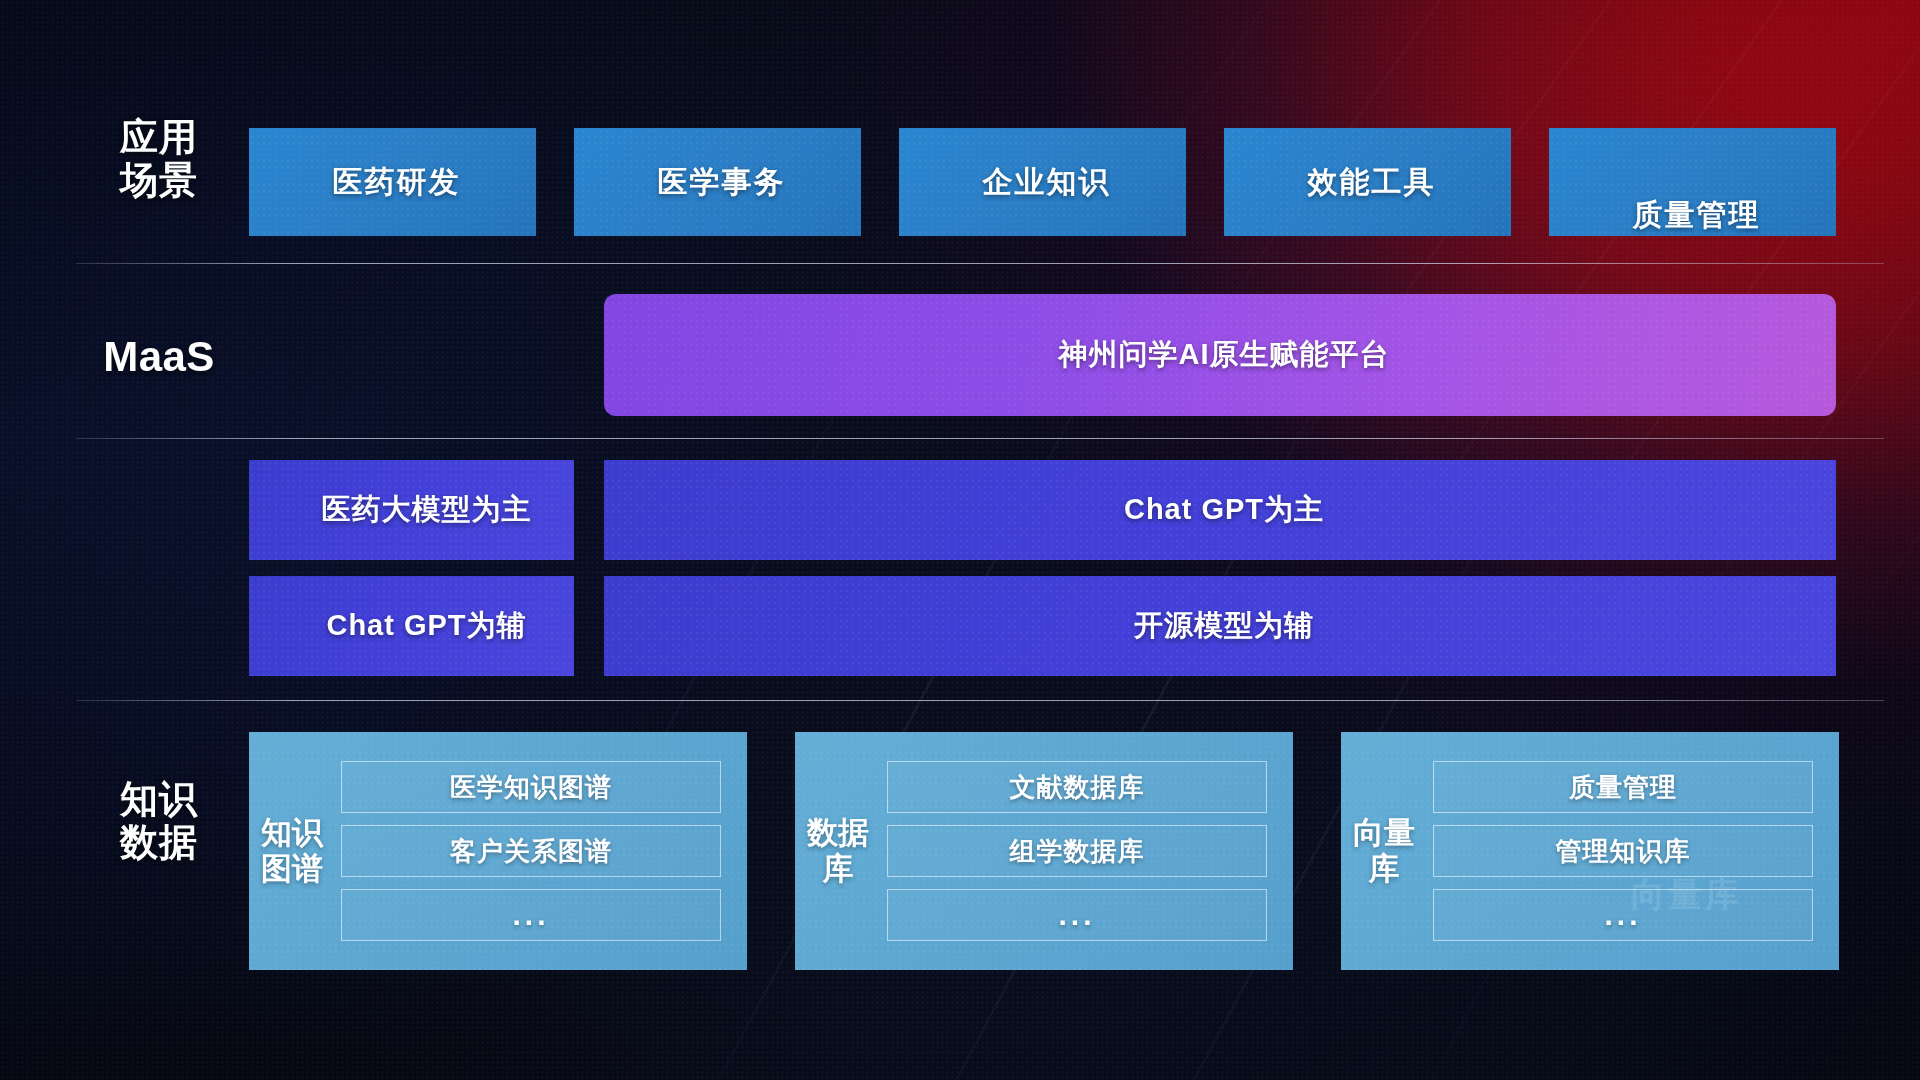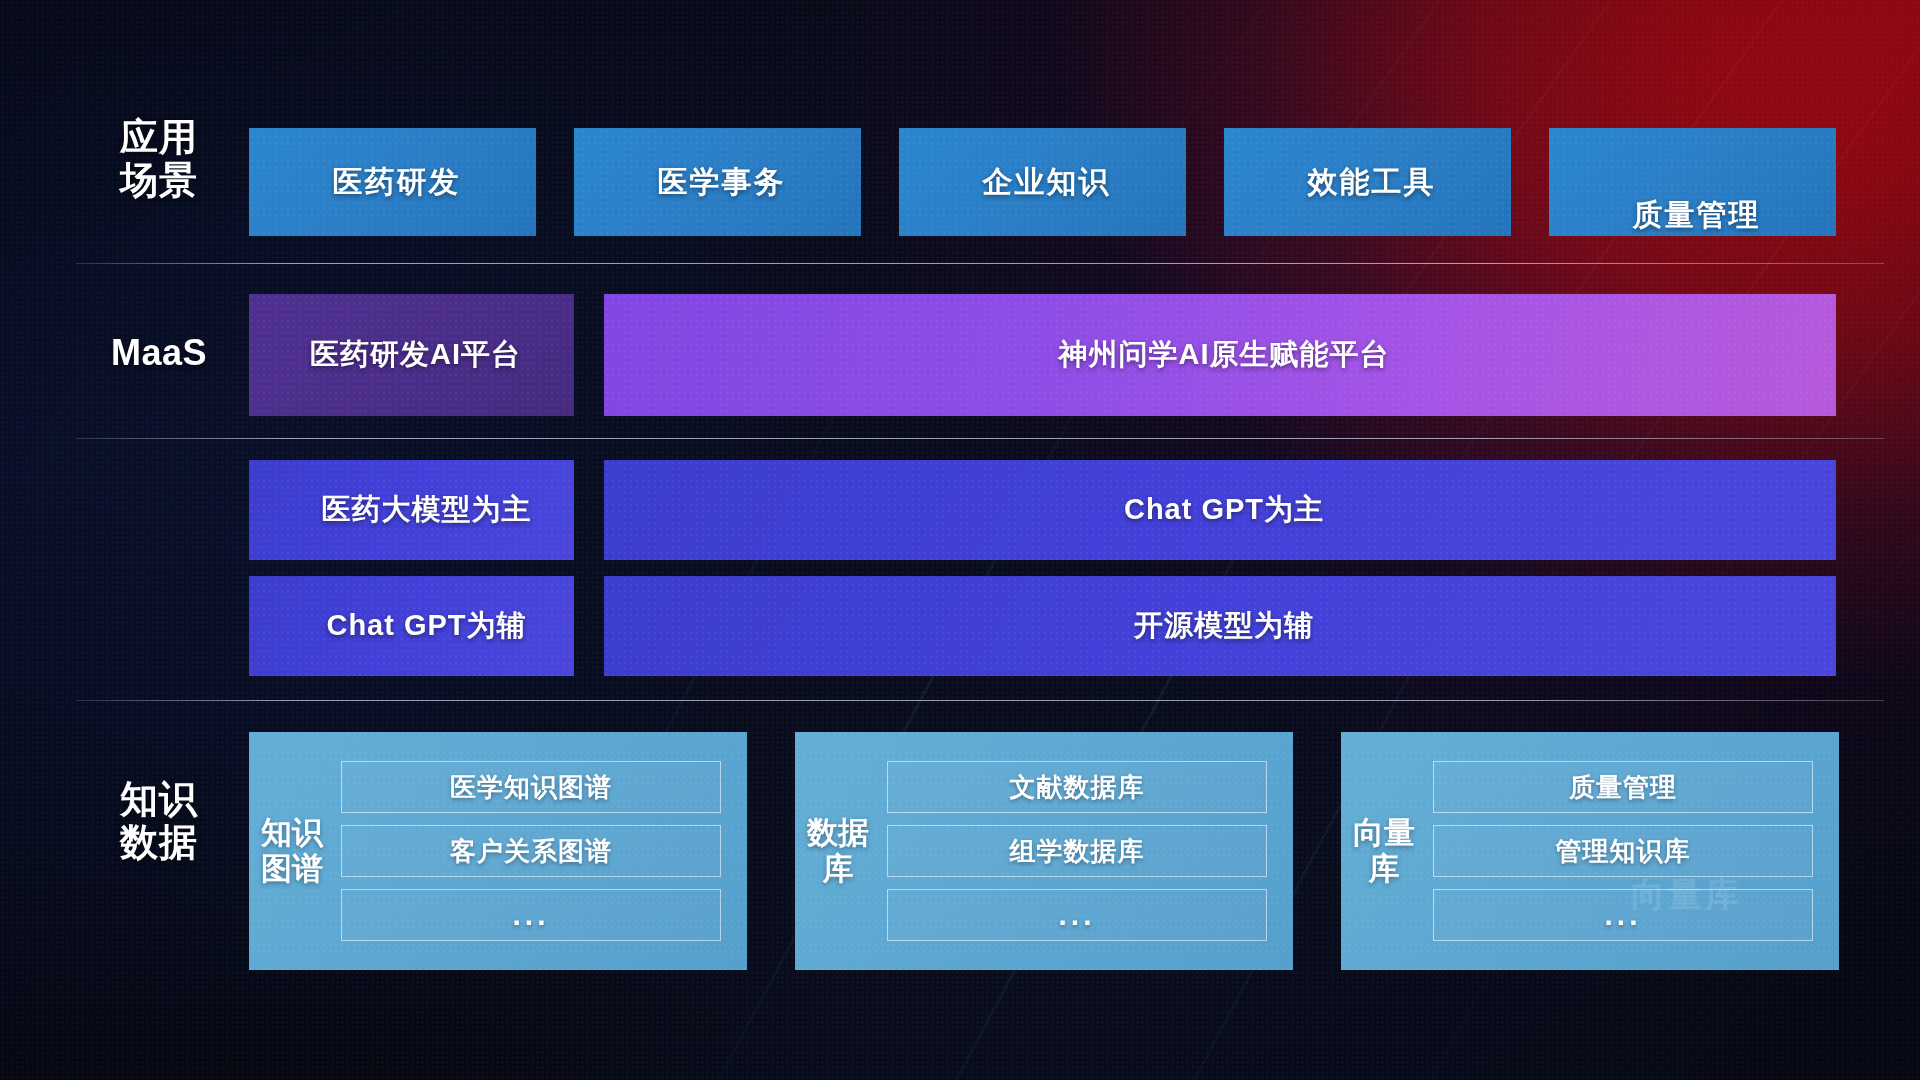--- a/index.html
+++ b/index.html
@@ -68,21 +68,21 @@
     left: 84px;
     width: 150px;
     color: #ffffff;
     font-weight: bold;
     text-align: center;
     line-height: 1.12;
     letter-spacing: 1px;
     text-shadow: 0 2px 6px rgba(0,0,0,.65);
   }
   .row-label.cjk { font-size: 38px; }
-  .row-label.latin { font-size: 36px; letter-spacing: .5px; }
+  .row-label.latin { font-size: 42px; letter-spacing: .5px; }
 
   .divider {
     position: absolute;
     left: 76px;
     right: 36px;
     height: 1px;
     background: linear-gradient(90deg, rgba(200,205,225,.18) 0%, rgba(214,220,240,.72) 12%, rgba(214,220,240,.70) 78%, rgba(200,205,225,.30) 100%);
   }
 
   
@@ -117,20 +117,21 @@
   
   .card.maas-left {
     top: 294px; left: 249px; width: 325px; height: 122px;
     font-size: 29px; letter-spacing: 1px;
     background: linear-gradient(135deg, #4f3090 0%, #4a2d88 60%, #452a80 100%);
   }
   .card.maas-right {
     top: 294px; left: 604px; width: 1232px; height: 122px;
     font-size: 29px; letter-spacing: 1px;
     background: linear-gradient(100deg, #8246e2 0%, #8c4ce6 32%, #a454e6 66%, #b659dc 100%);
+    border-radius: 12px;
   }
 
   
   .card.algo {
     height: 100px;
     font-size: 29px;
     letter-spacing: 1px;
     background: linear-gradient(120deg, #3c3ccd 0%, #4240d8 45%, #4a46dd 100%);
   }
   .card.algo.r1 { top: 460px; }
@@ -251,24 +252,20 @@
     </div>
     <div class="card app" style="left:1224px; width:287px;">
       <div class="dot-tex"></div>
       <span class="lbl">效能工具</span>
     </div>
     <div class="card app" style="left:1549px; width:287px;align-items:flex-end;">
       <div class="dot-tex"></div>
       <span class="lbl">质量管理</span>
     </div>
 
-    <div class="card maas-left">
-      <div class="dot-tex"></div>
-      <span class="lbl">医药研发AI平台</span>
-    </div>
     <div class="card maas-right">
       <div class="dot-tex"></div>
       <span class="lbl">神州问学AI原生赋能平台</span>
     </div>
 
     <div class="card algo r1 left">
       <div class="dot-tex"></div>
       <span class="lbl">医药大模型为主</span>
     </div>
     <div class="card algo r1 right">

